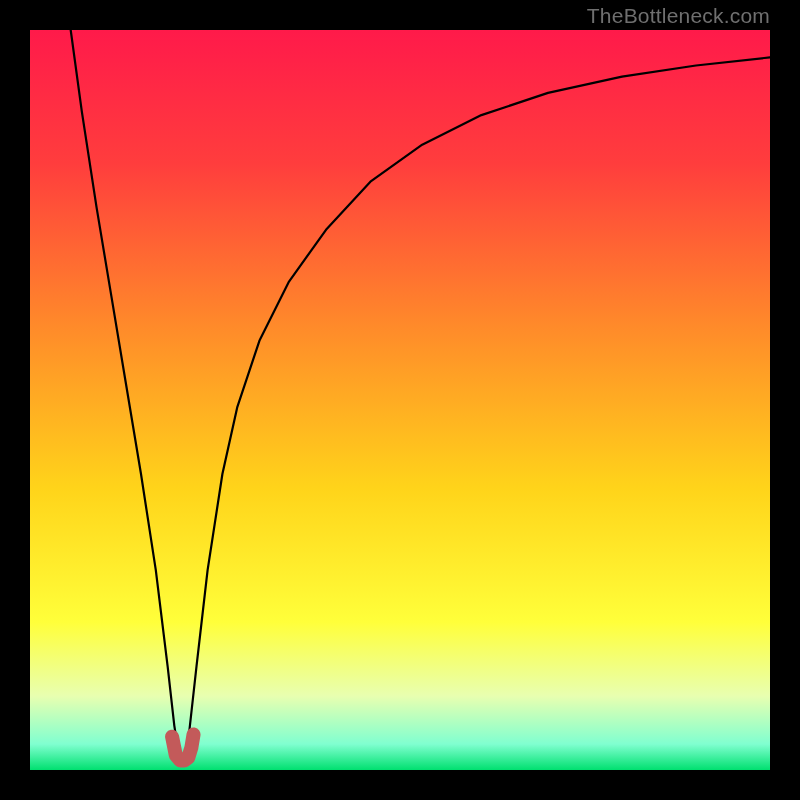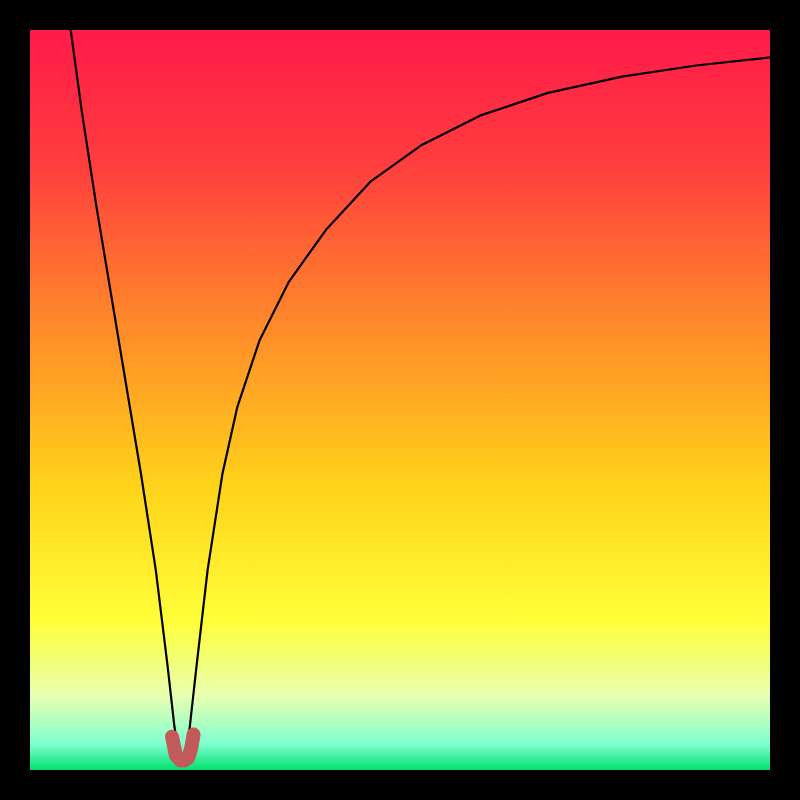--- a/index.html
+++ b/index.html
@@ -67,13 +67,14 @@
       <rect x="0" y="0" width="740" height="740" fill="url(#bg-grad)"></rect>
     </svg>
 
     <svg class="plot-bg" viewBox="0 0 740 740" preserveAspectRatio="none">
       <path id="curve-path" fill="none" stroke="#000000" stroke-width="2.2" stroke-linecap="round" stroke-linejoin="round" d="M40.70 0.00 L51.80 81.40 L66.60 177.60 L81.40 266.40 L96.20 355.20 L111.00 444.00 L125.80 540.20 L137.64 636.40 L144.30 695.60 L149.48 728.90 L153.92 728.90 L159.10 703.00 L166.50 636.40 L177.60 540.20 L192.40 444.00 L207.20 377.40 L229.40 310.80 L259.00 251.60 L296.00 199.80 L340.40 151.70 L392.20 114.70 L451.40 85.10 L518.00 62.90 L592.00 46.62 L666.00 35.52 L740.00 27.38"></path>
       <path id="knot-path" fill="none" stroke="#c35a5a" stroke-width="14" stroke-linecap="round" stroke-linejoin="round" d="M142.08 706.70 L145.78 725.20 L150.22 730.38 L154.66 730.38 L158.36 727.42 L161.32 717.80 L163.54 704.48"></path>
     </svg>
 
   </div>
 
+  <div class="watermark">TheBottleneck.com</div>
 </div>
 
 </body></html>

